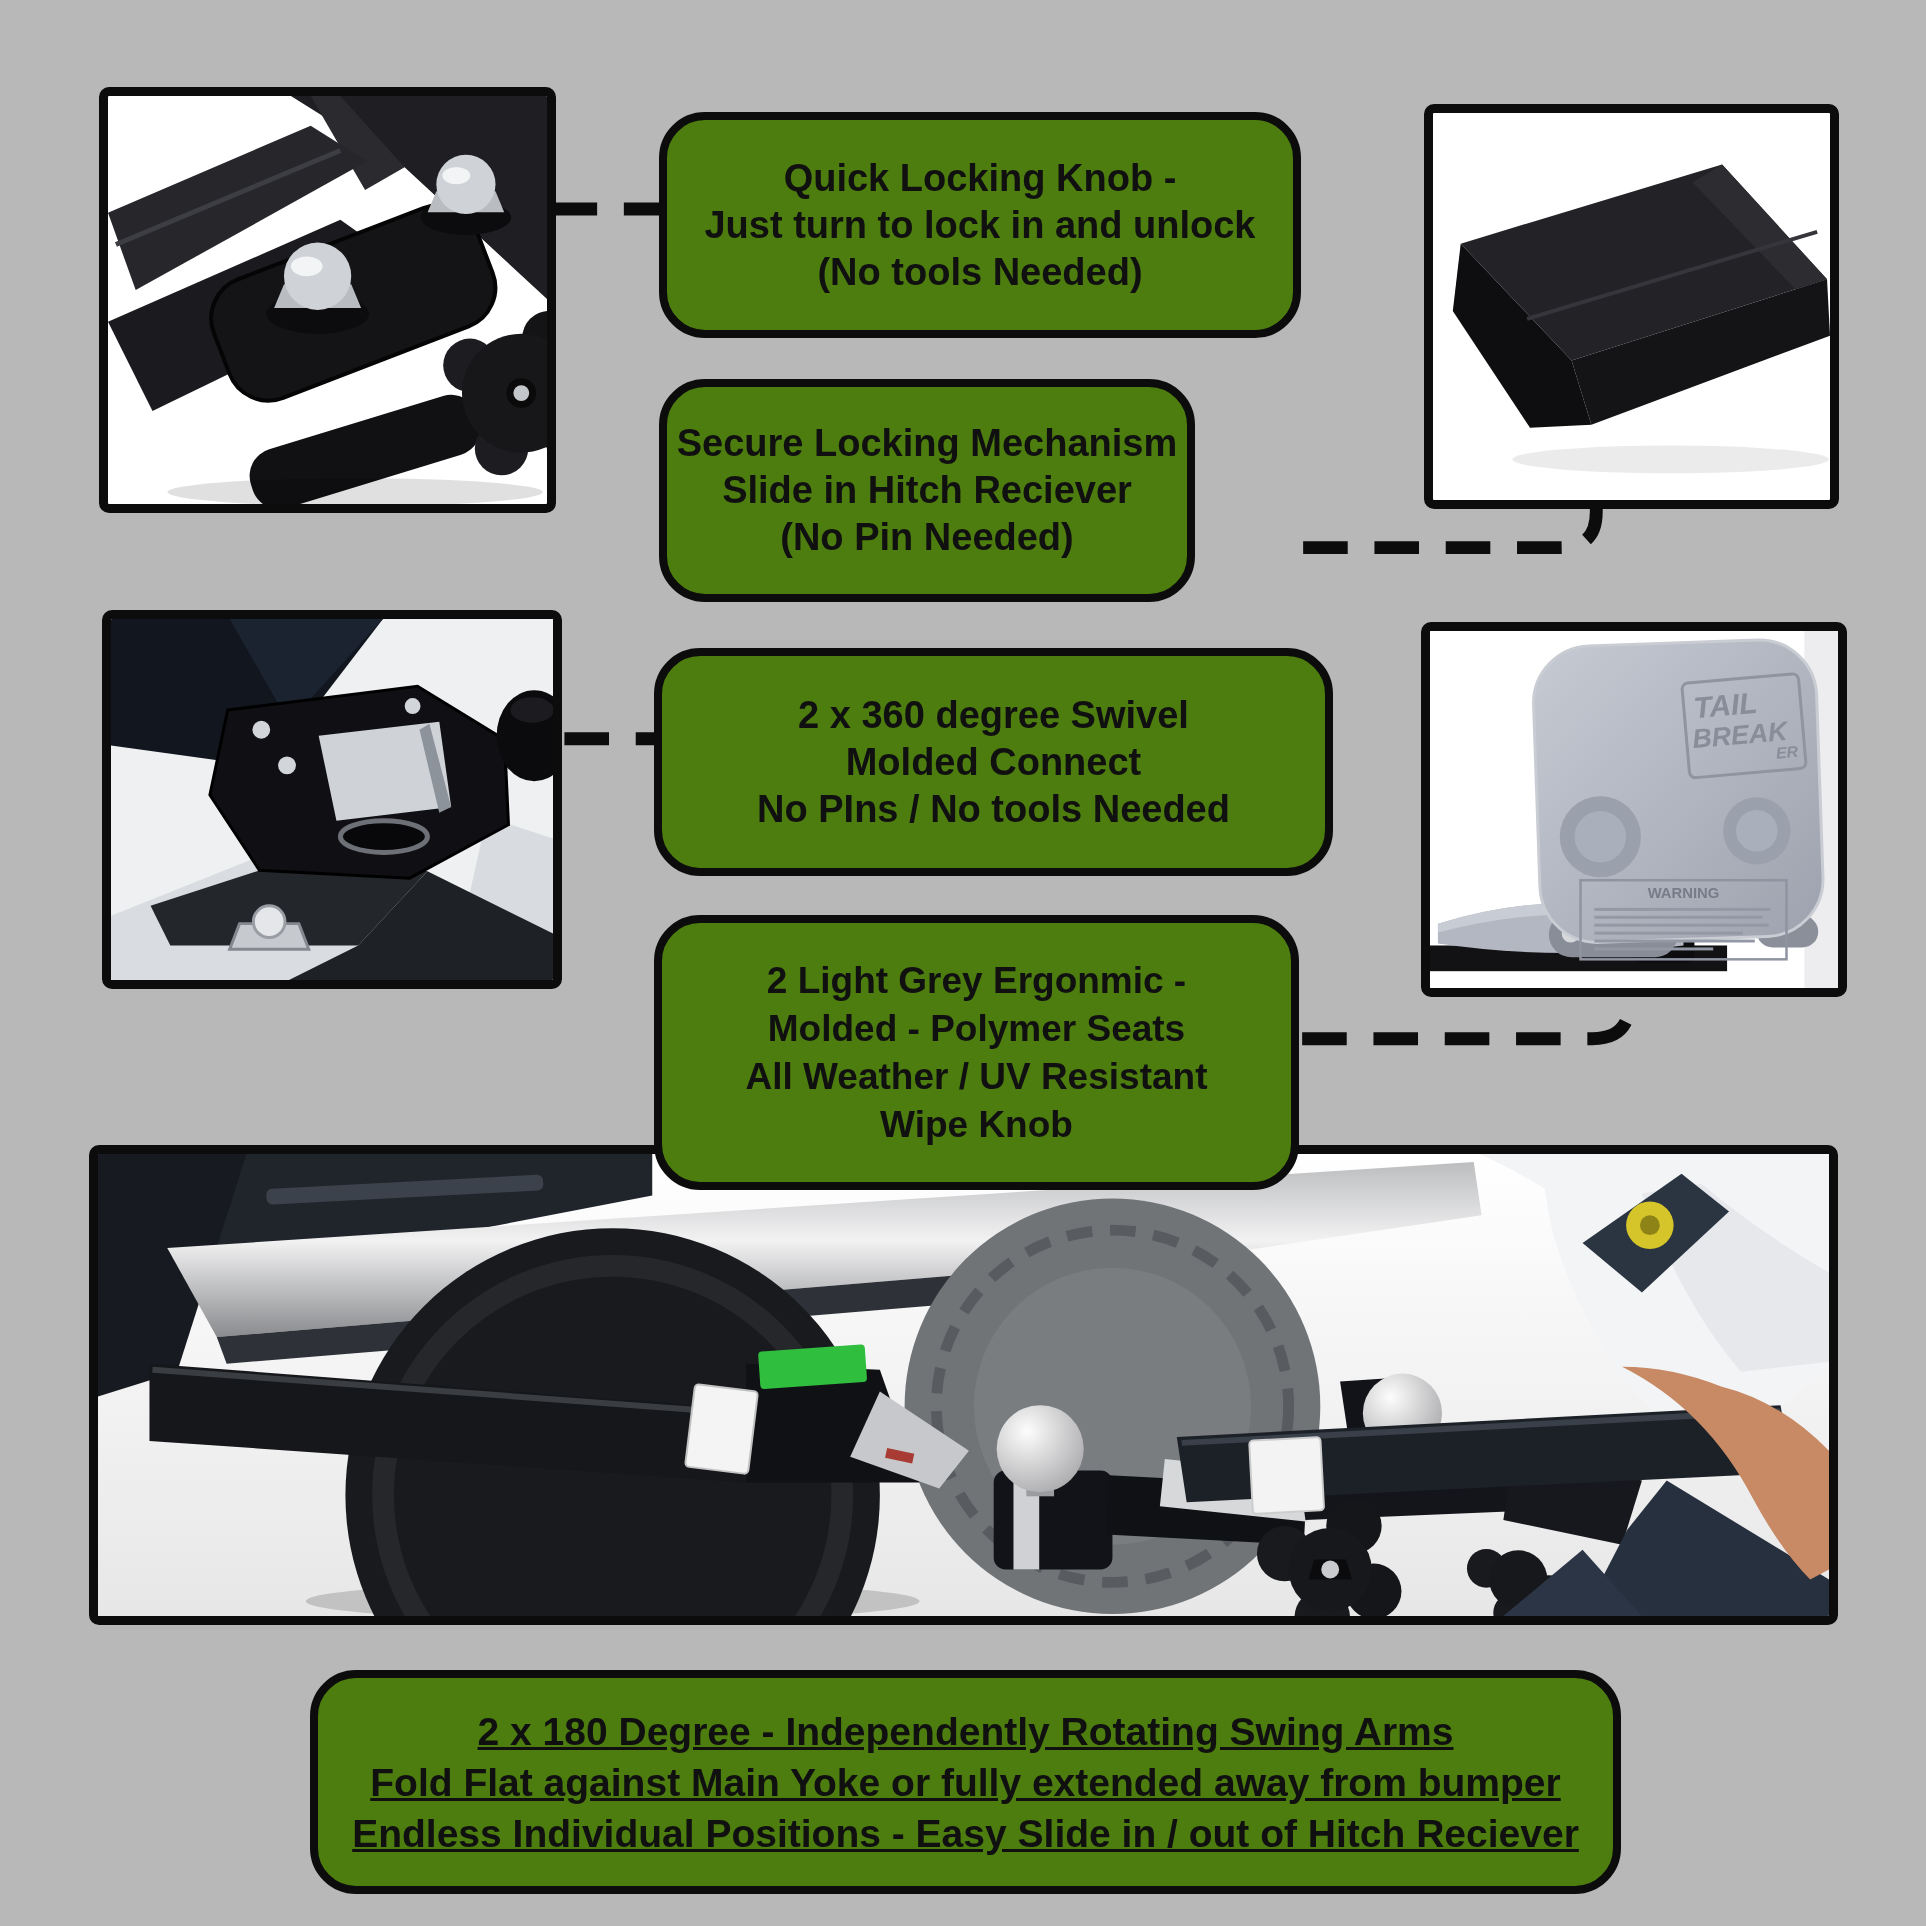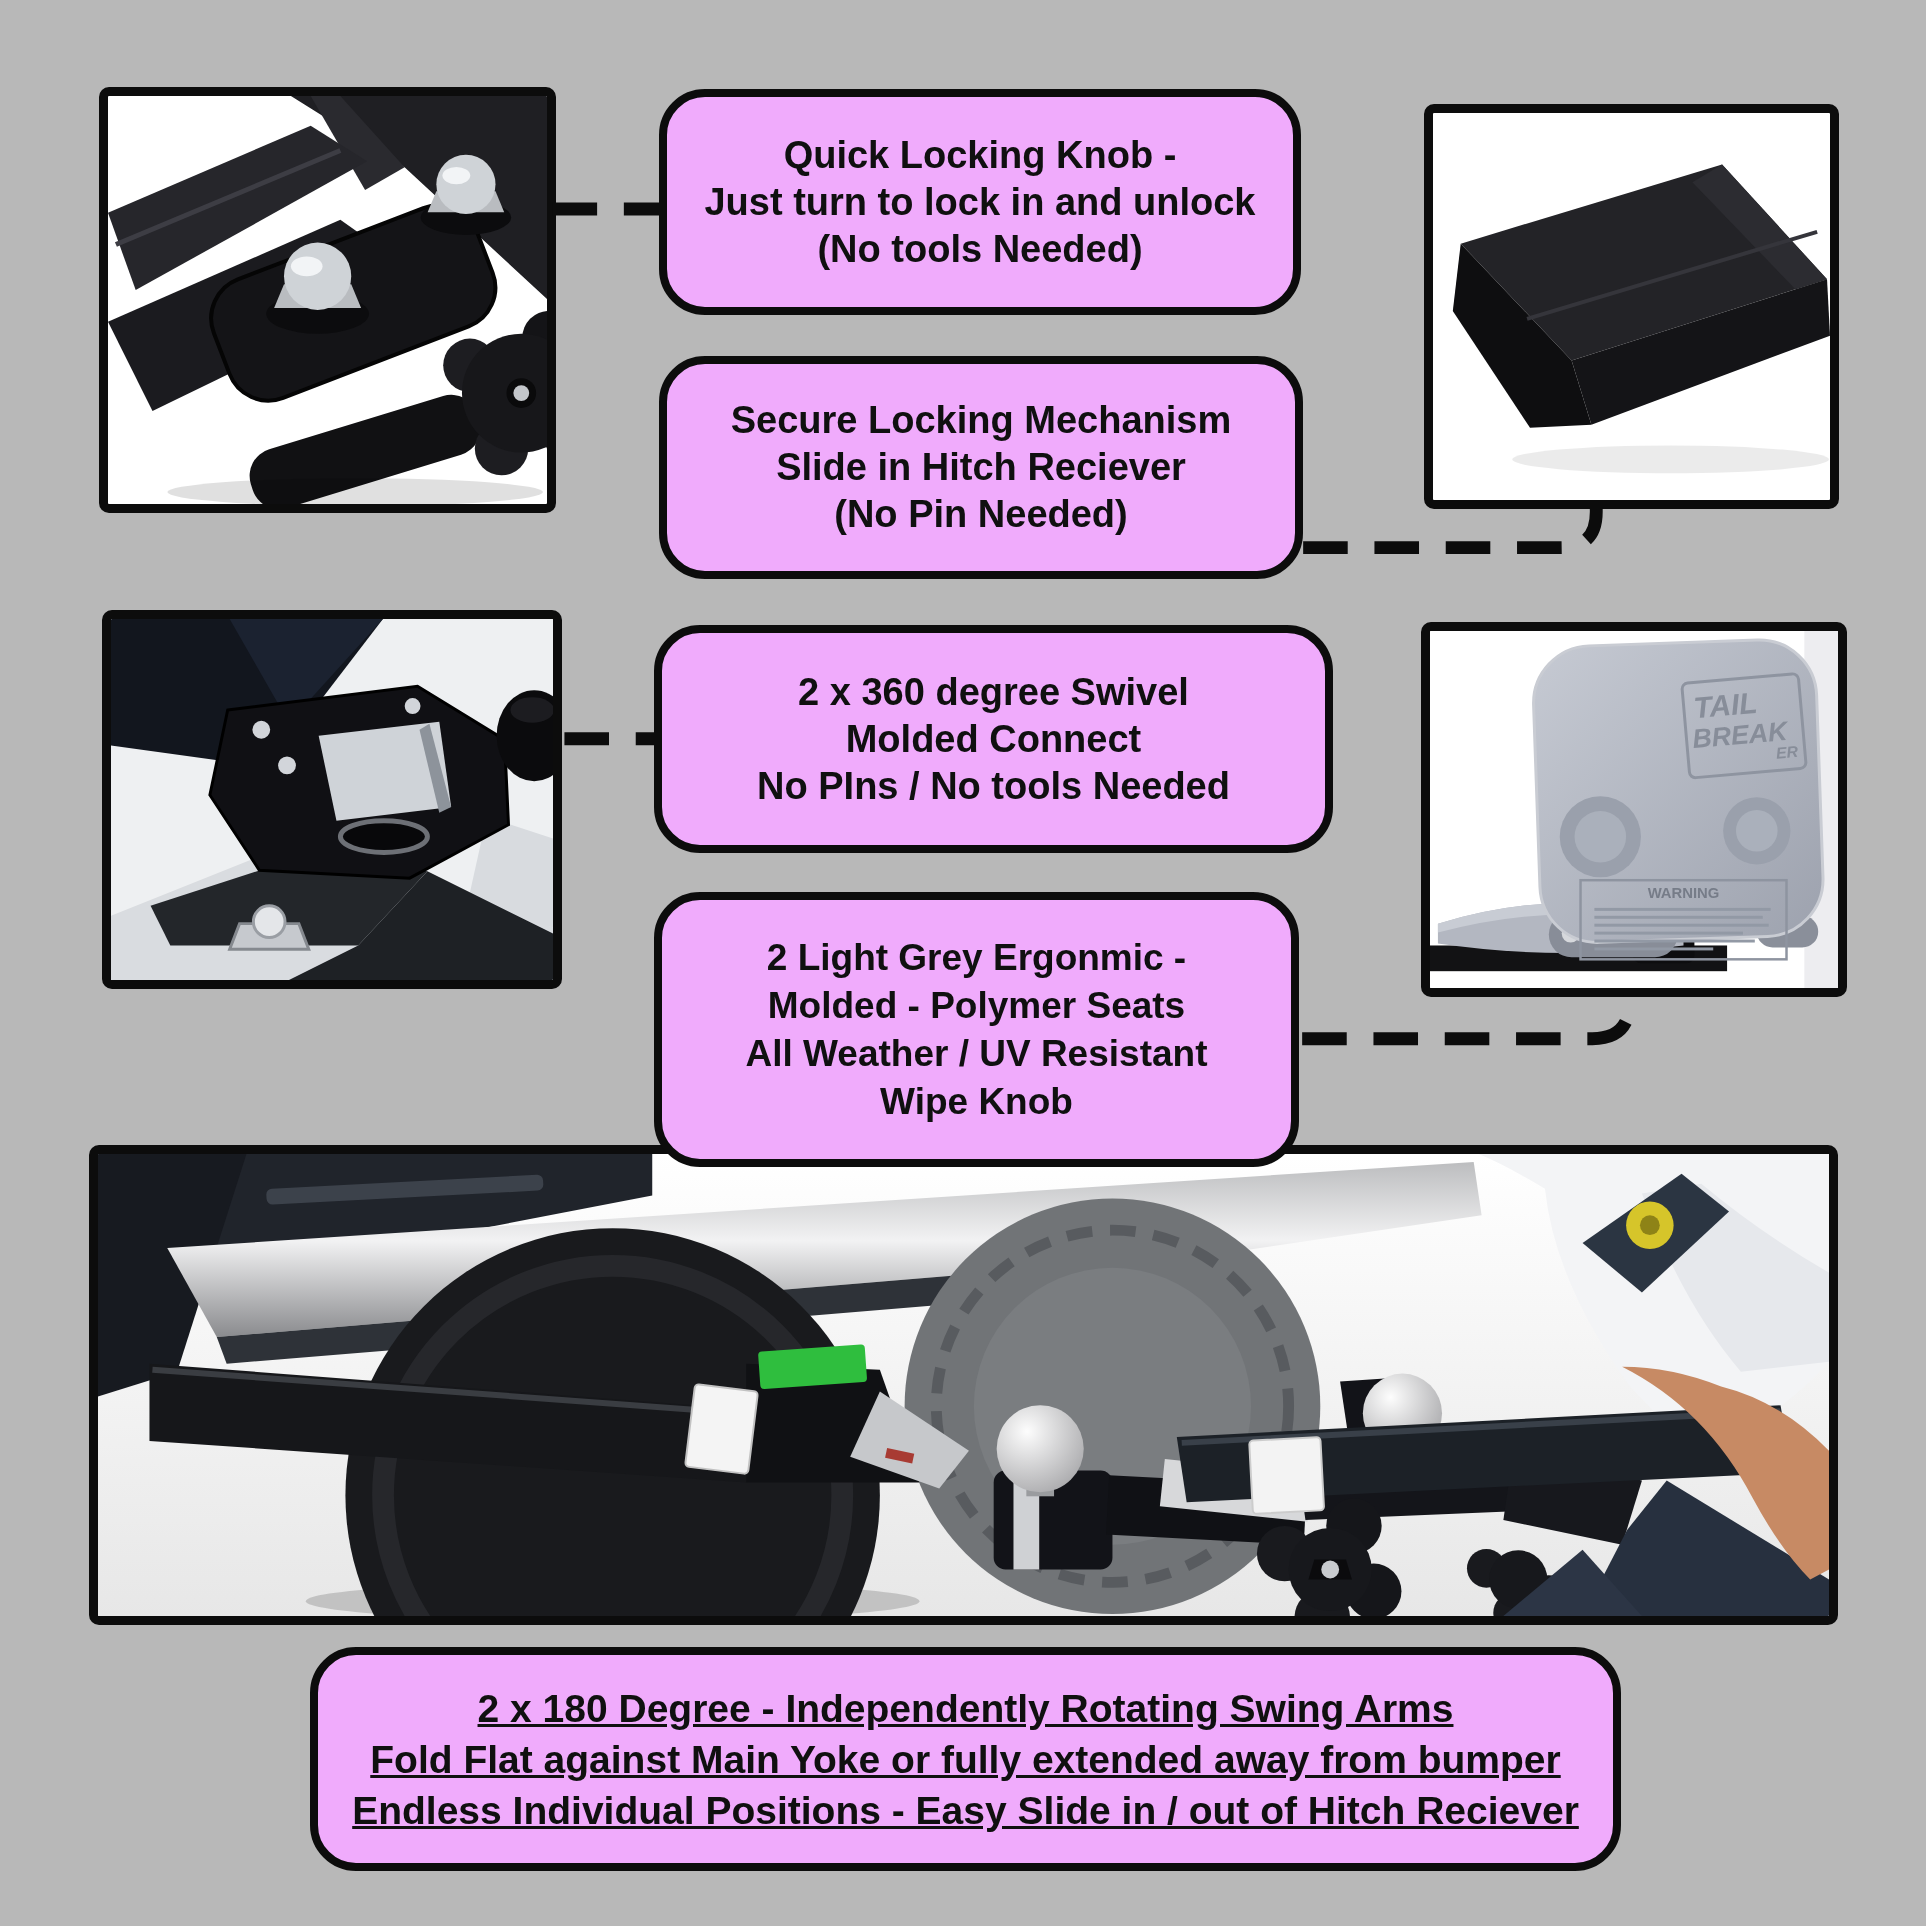--- a/index.html
+++ b/index.html
@@ -1,23 +1,23 @@
 <!DOCTYPE html>
 <html><head>
 <meta charset="utf-8">
 <style>
   html,body{margin:0;padding:0;background:#b8b8b8;}
   .canvas{position:relative;width:1927px;height:1927px;background:#b8b8b8;overflow:hidden;
           font-family:"Liberation Sans",sans-serif;}
   .photo{position:absolute;margin:0;border:9px solid #0c0c0c;border-radius:10px;background:#ffffff;
          overflow:hidden;box-sizing:border-box;}
   .photo svg{display:block;width:100%;height:100%;}
-  .callout{position:absolute;background:#f0abfc;border:8px solid #0c0c0c;border-radius:46px;
+  .callout{position:absolute;background:#4d7c0f;border:8px solid #0c0c0c;border-radius:46px;
            box-sizing:border-box;display:flex;flex-direction:column;justify-content:center;
-           align-items:center;text-align:center;color:#101010;font-weight:700;}
+           align-items:center;text-align:center;color:#101010;font-weight:700;margin-top:23px;}
   .callout p{margin:0;white-space:nowrap;}
   .fs38 p{font-size:38px;line-height:47px;}
   .fs37 p{font-size:37px;line-height:48px;}
   .fs39 p{font-size:39px;line-height:51px;}
   .overlay{position:absolute;left:0;top:0;width:1927px;height:1927px;pointer-events:none;}
   svg text{font-family:"Liberation Sans",sans-serif;}
 </style>
 </head>
 <body>
 
@@ -241,21 +241,21 @@
     <path d="M570 746 L661 746" stroke="#0c0c0c" stroke-width="13" fill="none" stroke-dasharray="45 27"></path>
     <path d="M1315 1049 L1608 1049 Q1646 1049 1646 1011 L1646 1005" stroke="#0c0c0c" stroke-width="13" fill="none" stroke-dasharray="45 27"></path>
   </svg>
 
   <div class="callout fs38" style="left:659px;top:89px;width:642px;height:226px;">
     <p>Quick Locking Knob -</p>
     <p>Just turn to lock in and unlock</p>
     <p>(No tools Needed)</p>
   </div>
 
-  <div class="callout fs38" style="left:659px;top:356px;width:644px;height:223px;">
+  <div class="callout fs38" style="left:659px;top:356px;width:536px;height:223px;">
     <p>Secure Locking Mechanism</p>
     <p>Slide in Hitch Reciever</p>
     <p>(No Pin Needed)</p>
   </div>
 
   <div class="callout fs38" style="left:654px;top:625px;width:679px;height:228px;">
     <p>2 x 360 degree Swivel</p>
     <p>Molded Connect</p>
     <p>No PIns / No tools Needed</p>
   </div>

